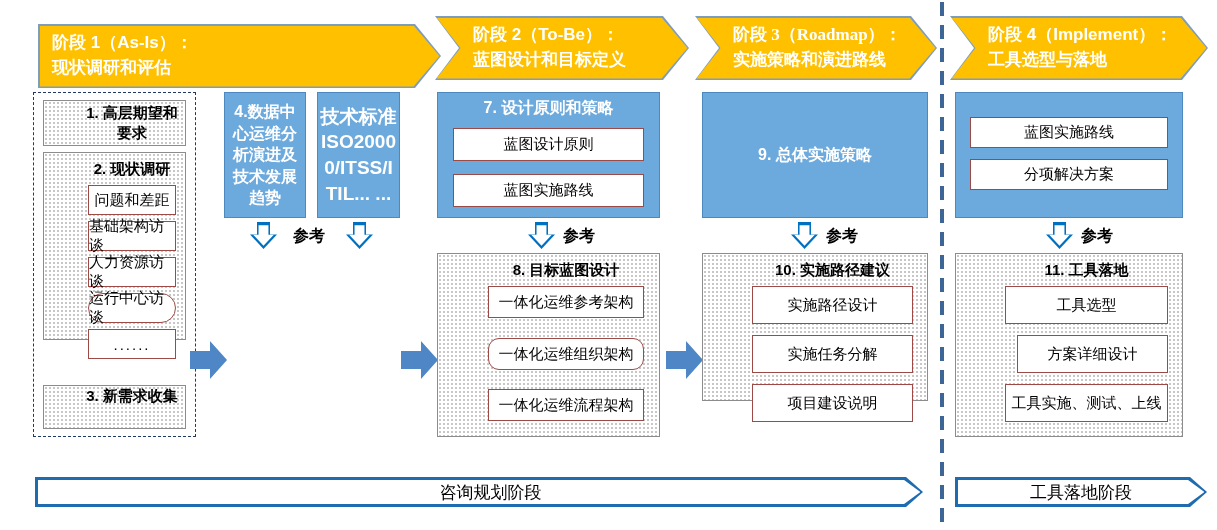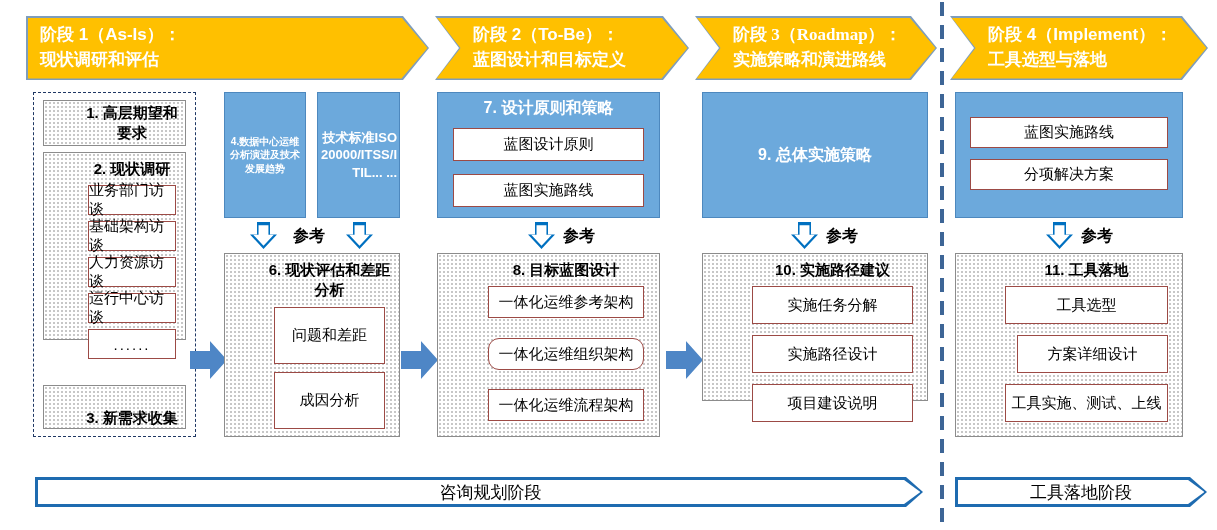--- a/index.html
+++ b/index.html
@@ -58,21 +58,21 @@
   
   .vdivider{position:absolute;width:4px;
     background:repeating-linear-gradient(to bottom,#3D6596 0 14px,rgba(0,0,0,0) 14px 23px);}
   .dots-item{letter-spacing:2px;}
 </style>
 </head>
 <body>
 
 <div class="canvas">
 
-  <div class="banner pentagon" style="left:26px;width:403px;">
+  <div class="banner pentagon" style="left:38px;width:403px;margin-top:8px;">
     <div class="shape-bd"></div>
     <div class="shape-fill"></div>
     <div class="btext">
       <div>阶段 1（As-Is）：</div>
       <div>现状调研和评估</div>
     </div>
   </div>
   <div class="banner chevron" style="left:435px;width:254px;">
     <div class="shape-bd"></div>
     <div class="shape-fill"></div>
@@ -97,54 +97,49 @@
       <div>工具选型与落地</div>
     </div>
   </div>
 
   <div class="dashbox" style="left:33px;top:92px;width:163px;height:345px;">
     <div class="dotbox" style="left:9px;top:7px;width:143px;height:46px;justify-content:center;">
       <div class="dtitle" style="margin:0 4px;">1. 高层期望和要求</div>
     </div>
     <div class="dotbox" style="left:9px;top:59px;width:143px;height:188px;">
       <div class="dtitle">2. 现状调研</div>
-      <div class="wbox" style="height:30px;margin:0 9px 6px 9px;">业务部门访谈</div>
+      <div class="wbox" style="height:30px;margin:0 9px 6px 9px;">问题和差距</div>
       <div class="wbox" style="height:30px;margin:0 9px 6px 9px;">基础架构访谈</div>
       <div class="wbox" style="height:30px;margin:0 9px 6px 9px;">人力资源访谈</div>
-      <div class="wbox" style="height:30px;margin:0 9px 6px 9px;">运行中心访谈</div>
+      <div class="wbox" style="height:30px;margin:0 9px 6px 9px;border-radius:15px;">运行中心访谈</div>
       <div class="wbox dots-item" style="height:30px;margin:0 9px 6px 9px;">......</div>
     </div>
-    <div class="dotbox" style="left:9px;top:292px;width:143px;height:44px;justify-content:flex-end;">
+    <div class="dotbox" style="left:9px;top:292px;width:143px;height:44px;justify-content:flex-start;">
       <div class="dtitle" style="margin:0 4px;">3. 新需求收集</div>
     </div>
   </div>
 
   <div class="rarrow" style="left:190px;top:341px;"></div>
 
   <div class="bluebox center" style="left:224px;top:92px;width:82px;height:126px;">
-    <div style="text-align:center;font-size:10px;line-height:1.35;padding:2px;">4.数据中心运维分析演进及技术发展趋势</div>
+    <div style="text-align:center;font-size:16px;line-height:1.35;padding:2px;">4.数据中心运维分析演进及技术发展趋势</div>
   </div>
   <div class="bluebox center" style="left:317px;top:92px;width:83px;height:126px;">
-    <div style="text-align:right;font-size:13px;line-height:1.35;padding:2px;word-break:break-all;">技术标准ISO20000/ITSS/ITIL... ...</div>
+    <div style="text-align:center;font-size:19px;line-height:1.35;padding:2px;word-break:break-all;">技术标准ISO20000/ITSS/ITIL... ...</div>
   </div>
   <div class="darrow" style="left:250px;top:222px;">
       <span class="da-b"></span>
       <span class="da-f"></span>
     </div>
   <div class="reflabel" style="left:293px;top:226px;">参考</div>
   <div class="darrow" style="left:346px;top:222px;">
       <span class="da-b"></span>
       <span class="da-f"></span>
     </div>
 
-  <div class="dotbox" style="left:224px;top:253px;width:176px;height:184px;">
-    <div class="dtitle">6. 现状评估和差距分析</div>
-    <div class="wbox" style="height:57px;margin:0 14px 8px 14px;">问题和差距</div>
-    <div class="wbox" style="height:57px;margin:0 14px 8px 14px;">成因分析</div>
-  </div>
 
   <div class="rarrow" style="left:401px;top:341px;"></div>
 
   <div class="bluebox" style="left:437px;top:92px;width:223px;height:126px;">
     <div class="btitle" style="font-size:16px;">7. 设计原则和策略</div>
     <div class="wbox" style="height:33px;margin:9px 15px 0 15px;">蓝图设计原则</div>
     <div class="wbox" style="height:33px;margin:13px 15px 0 15px;">蓝图实施路线</div>
   </div>
   <div class="darrow" style="left:528px;top:222px;">
       <span class="da-b"></span>
@@ -165,22 +160,22 @@
     <div>9. 总体实施策略</div>
   </div>
   <div class="darrow" style="left:791px;top:222px;">
       <span class="da-b"></span>
       <span class="da-f"></span>
     </div>
   <div class="reflabel" style="left:826px;top:226px;">参考</div>
 
   <div class="dotbox" style="left:702px;top:253px;width:226px;height:148px;">
     <div class="dtitle">10. 实施路径建议</div>
+    <div class="wbox" style="height:38px;margin:0 14px 11px 14px;">实施路径设计</div>
     <div class="wbox" style="height:38px;margin:0 14px 11px 14px;">实施任务分解</div>
-    <div class="wbox" style="height:38px;margin:0 14px 11px 14px;">实施路径设计</div>
     <div class="wbox" style="height:38px;margin:0 14px 0 14px;">项目建设说明</div>
   </div>
 
   <div class="vdivider" style="left:940px;top:2px;height:526px;"></div>
 
   <div class="bluebox" style="left:955px;top:92px;width:228px;height:126px;padding-top:24px;">
     <div class="wbox" style="height:31px;margin:0 14px 11px 14px;">蓝图实施路线</div>
     <div class="wbox" style="height:31px;margin:0 14px 0 14px;">分项解决方案</div>
   </div>
   <div class="darrow" style="left:1046px;top:222px;">

